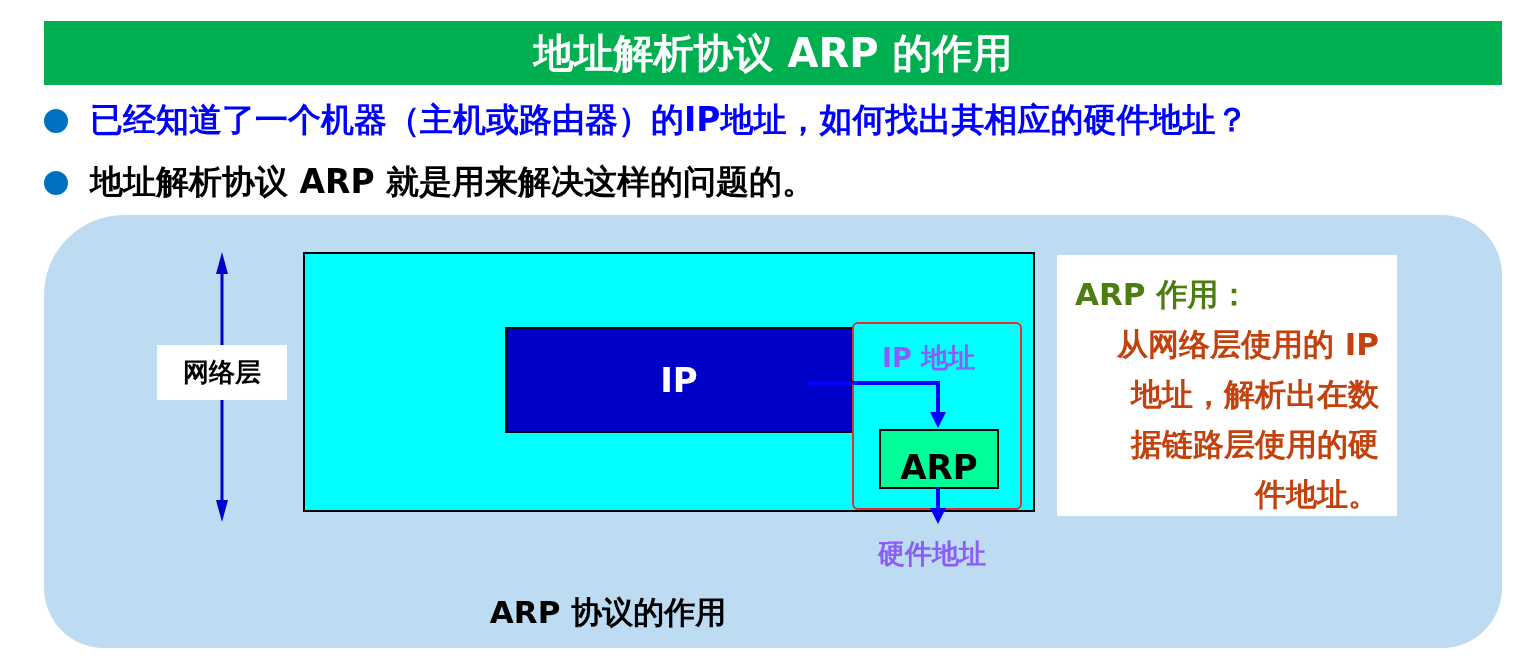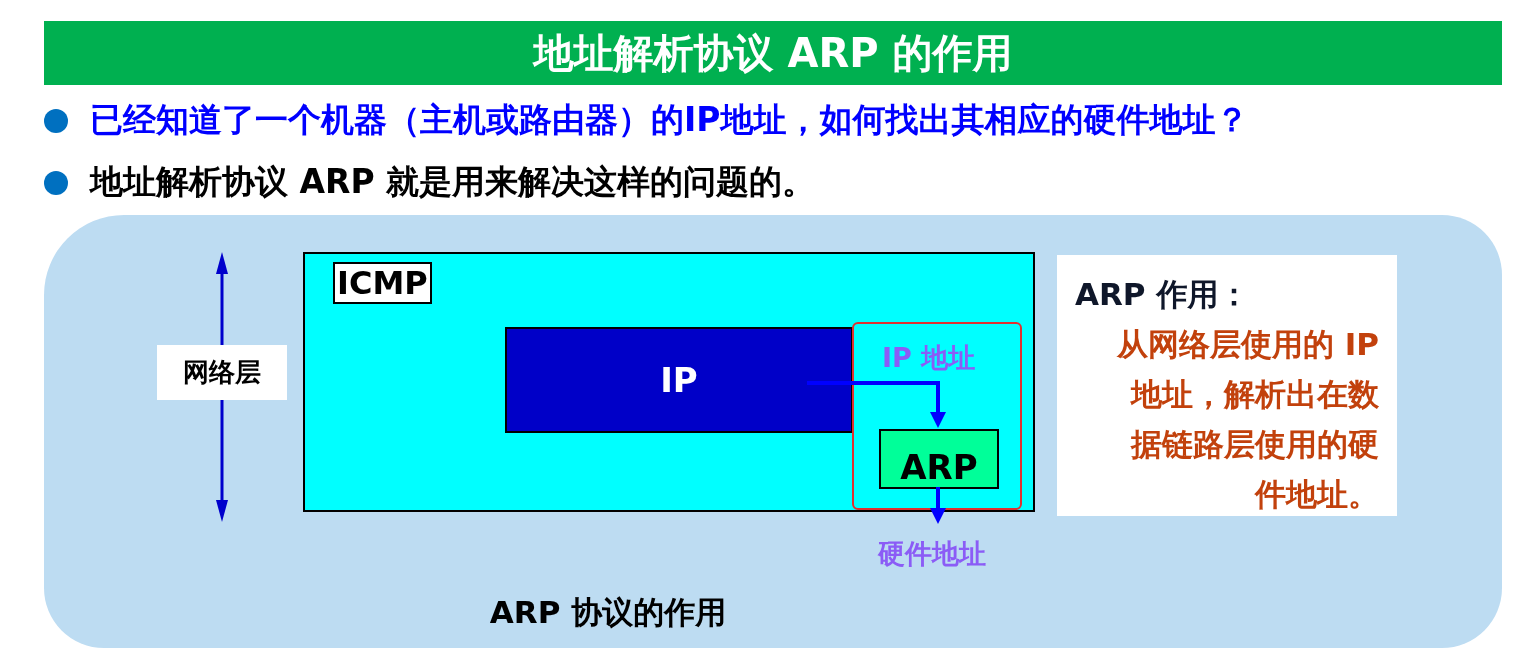--- a/index.html
+++ b/index.html
@@ -44,21 +44,21 @@
     color:#000000; font-weight:bold; font-size:34px;
   }
   .netlayer-label {
     left:157px; top:345px; width:130px; height:55px; background:#ffffff;
     display:flex; align-items:center; justify-content:center; font-weight:bold; font-size:26px; color:#000;
   }
   .desc-box {
     left:1057px; top:255px; width:340px; height:261px; background:#ffffff;
     padding:14px 18px; box-sizing:border-box; font-weight:bold; font-size:31px; line-height:50px;
   }
-  .desc-title { color:#0f172a; }
+  .desc-title { color:#4d7c0f; }
   .desc-body { color:#c2410c;text-align:right; }
   .small-label { font-weight:bold; font-size:27px; color:#8b5cf6; }
   .caption { left:0; width:1216px; top:592px; text-align:center; font-weight:bold; font-size:31px; color:#000; }
   svg.overlay { position:absolute; left:0; top:0; }
 </style>
 </head>
 <body>
 
 <div class="abs title-bar">
   <span>地址解析协议 ARP 的作用</span>
@@ -71,21 +71,20 @@
 <div class="abs bullet-row b2">
   <span class="bullet-dot"></span>
   <span>地址解析协议 ARP 就是用来解决这样的问题的。</span>
 </div>
 
 <div class="abs panel"></div>
 
 <div class="abs stack-box"></div>
 
 <div class="abs" style="left:333px; top:262px; display:flex; gap:8px;">
-  <span class="proto-label">ICMP</span>
 </div>
 
 <div class="abs ip-box">
   <span>IP</span>
 </div>
 
 <div class="abs red-frame"></div>
 
 <div class="abs small-label" style="left:882px; top:340px;">IP 地址</div>
 

